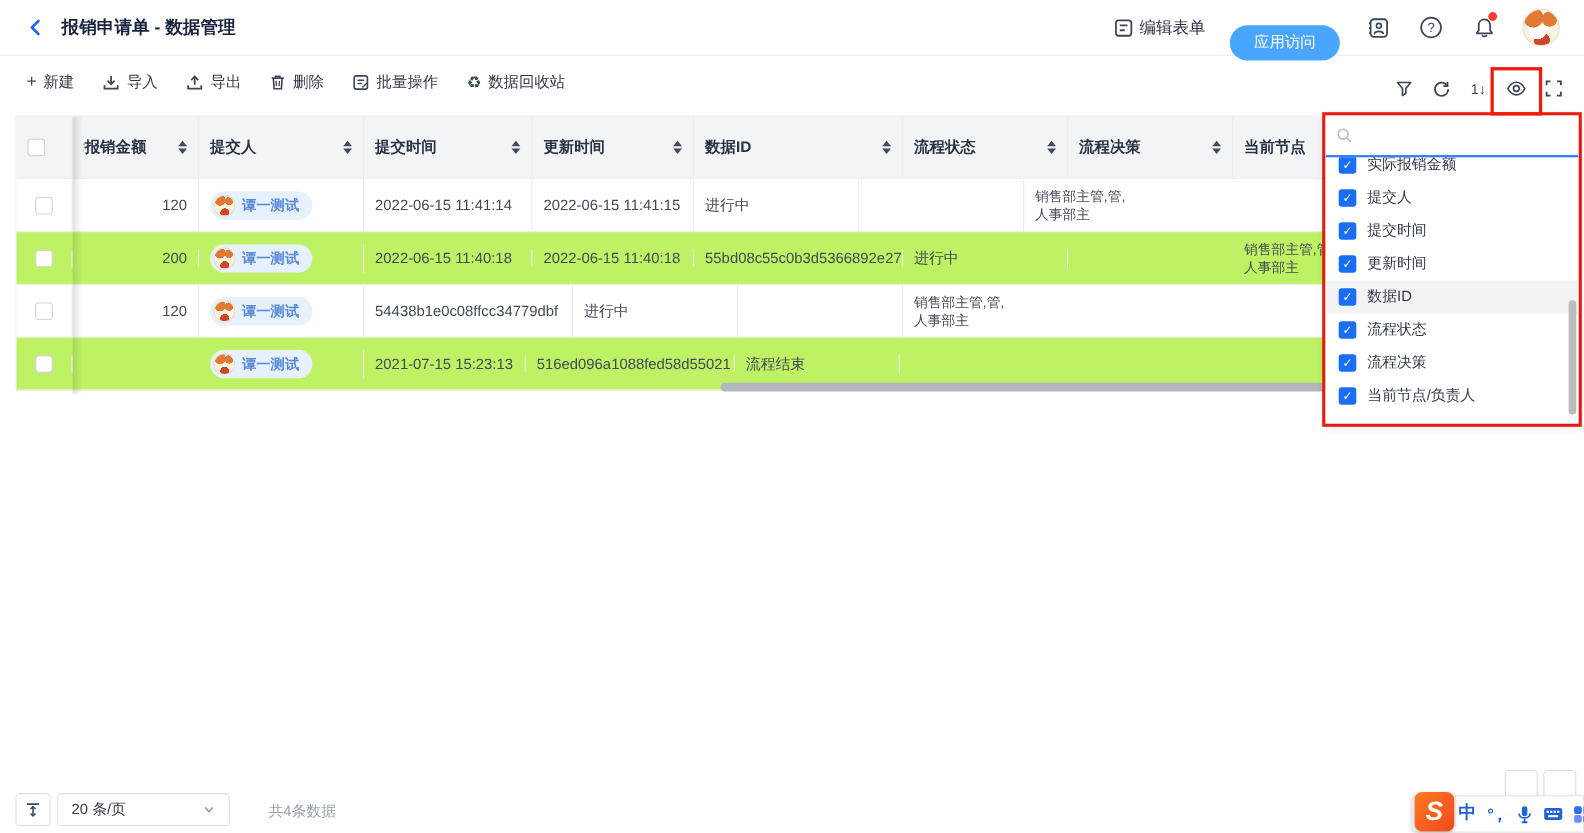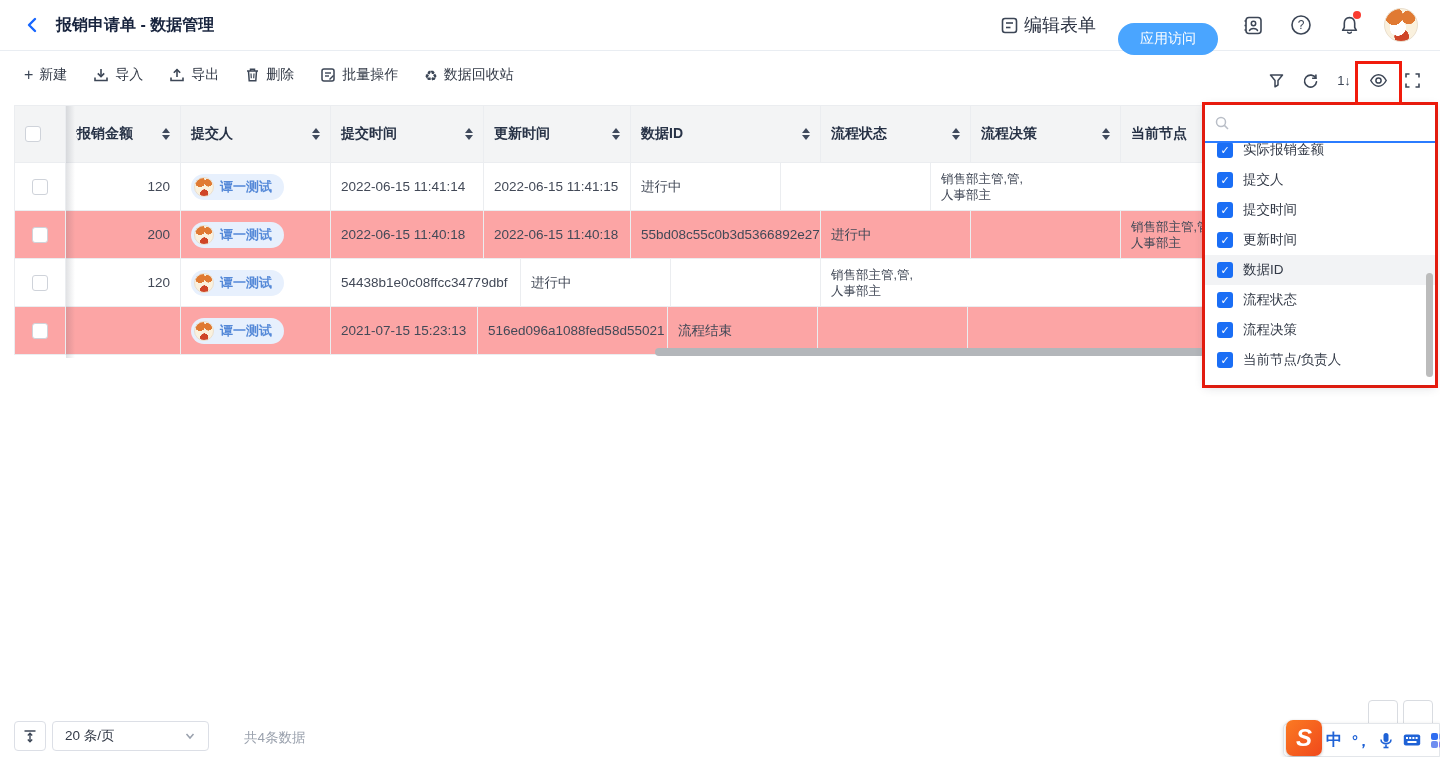--- a/index.html
+++ b/index.html
@@ -6,21 +6,21 @@
   html,body { width:1440px; height:757px; }
   body { font-family:"Liberation Sans","DejaVu Sans",sans-serif; background:#fff; color:#333; overflow:hidden; }
   .app { position:relative; width:1200px; height:757px; background:#fff; }
 
   
   .topbar { position:absolute; left:0; top:0; width:1440px; height:51px; background:#fff; border-bottom:1px solid #e9edf2; display:flex; align-items:center; justify-content:space-between; padding:0 22px; z-index:5; }
   .tb-left { display:flex; align-items:center; gap:12px; }
   .back-btn { width:22px; height:22px; display:flex; align-items:center; justify-content:center; cursor:pointer; }
   .page-title { font-size:16px; font-weight:bold; color:#17233d; }
   .tb-right { display:flex; align-items:center; gap:22px; }
-  .edit-form { display:flex; align-items:center; gap:6px; font-size:18px; color:#2b3242; cursor:pointer; }
+  .edit-form { display:flex; align-items:center; gap:6px; font-size:15px; color:#2b3242; cursor:pointer; }
   .app-access { height:32px; padding:0 22px; background:#4aa5ff; color:#fff; font-size:14px; border:none; border-radius:16px; cursor:pointer;margin-top:28px; }
   .icon-btn { width:26px; height:26px; display:flex; align-items:center; justify-content:center; position:relative; cursor:pointer; }
   .bell-dot { position:absolute; right:1px; top:-1px; width:8px; height:8px; border-radius:50%; background:#fa3b30; }
   .avatar { width:34px; height:34px; border-radius:50%; border:1px solid #eadfce;
     background:
       radial-gradient(circle at 28% 22%, #e07a33 0 26%, transparent 27%),
       radial-gradient(circle at 74% 26%, #e07a33 0 20%, transparent 21%),
       radial-gradient(circle at 40% 58%, #fff 0 30%, transparent 31%),
       radial-gradient(circle at 52% 86%, #cf4527 0 22%, transparent 23%),
       #faf1de; }
@@ -31,21 +31,21 @@
   .tool-act { display:flex; align-items:center; gap:6px; font-size:14px; color:#333a47; cursor:pointer; white-space:nowrap; }
   .tool-act .glyph { font-size:16px; line-height:1; color:#3c4656; }
   .tool-right { position:absolute; left:1262px; top:66px; display:flex; gap:6px; z-index:5; }
   .tri-btn { width:28px; height:28px; display:flex; align-items:center; justify-content:center; cursor:pointer; color:#3c4656; font-size:13px; }
 
   
   .tbl { position:absolute; left:14px; top:105px; width:1412px; border:1px solid #ebedf0; border-bottom:none; z-index:1; }
   .trow { display:flex; width:100%; border-bottom:1px solid #ebedf0; background:#fff; }
   .trow.head { height:57px; background:#f3f4f5; }
   .trow.body { height:48px; }
-  .trow.alt { background:#fca5a5; }
+  .trow.alt { background:#bef264;align-items:center; }
   .cell { display:flex; align-items:center; padding:0 10px; border-right:1px solid #ebedf0; overflow:hidden; font-size:13.5px; color:#424957; }
   .cell:last-child { border-right:none; }
   .c0{width:51px; justify-content:center;} .c1{width:115px;} .c2{width:150px;font-weight:bold;} .c3{width:153px;}
   .c4{width:147px;} .c5{width:190px;} .c6{width:150px;} .c7{width:150px;} .c8{flex:1;}
   .head .cell { font-size:14px; font-weight:bold; color:#273246; justify-content:space-between; }
   .clipwrap { overflow:hidden; white-space:nowrap; }
   .clipwrap span { display:inline-block; margin-left:-27px; }
   .sorter { display:flex; flex-direction:column; gap:2px; align-items:center; cursor:pointer; }
   .sorter i { width:0; height:0; border-left:4px solid transparent; border-right:4px solid transparent; display:block; }
   .sorter .up { border-bottom:5px solid #404a5c; }

